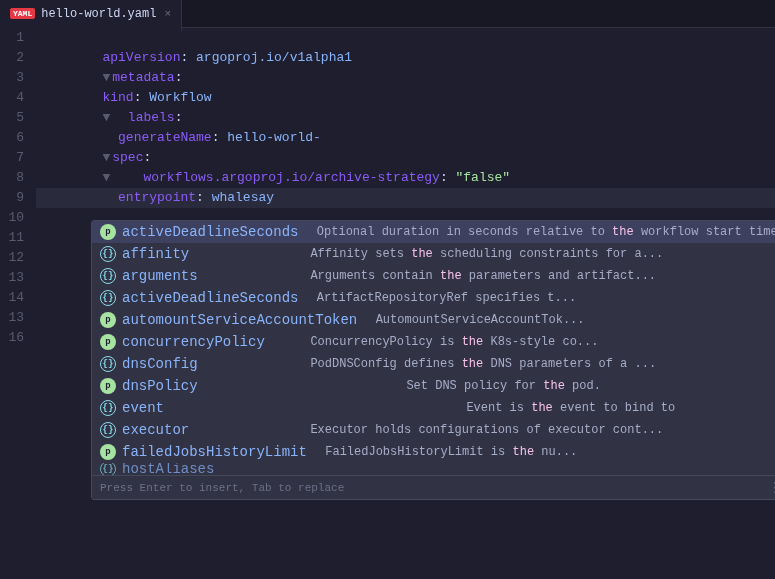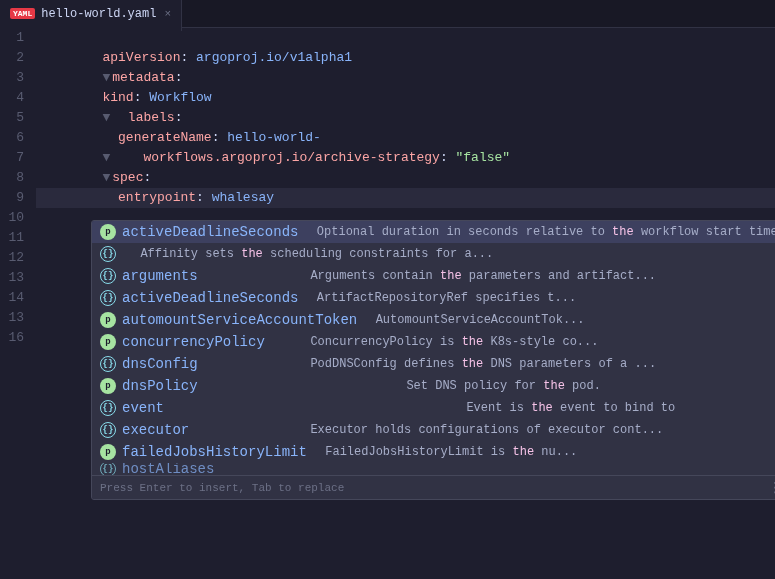--- a/index.html
+++ b/index.html
@@ -89,21 +89,21 @@
     }
 
     .code-line {
       height: 20px;
       line-height: 20px;
       padding-left: 4px;
       white-space: pre;
     }
 
     
-    .kw { color: #fca5a5; }       
+    .kw { color: #8b5cf6; }       
     .str { color: #a6e3a1; }      
     .val { color: #89b4fa; }
     .collapse-icon { color: #585b70; margin-right: 2px; }
     .plain { color: #cdd6f4; }
 
     
     .autocomplete {
       position: absolute;
       top: 192px;
       left: 55px;
@@ -242,25 +242,25 @@
 
       <div class="code-line">
         <span class="collapse-icon">▼</span><span class="plain">  </span><span class="kw">labels</span><span class="plain">:</span>
       </div>
 
       <div class="code-line">
         <span class="plain">  </span><span class="kw">generateName</span><span class="plain">: </span><span class="val">hello-world-</span>
       </div>
 
       <div class="code-line">
+        <span class="collapse-icon">▼</span><span class="kw">spec</span><span class="plain">:</span>
+      </div>
+
+      <div class="code-line">
         <span class="collapse-icon">▼</span><span class="plain">    </span><span class="kw">workflows.argoproj.io/archive-strategy</span><span class="plain">: </span><span class="str">"false"</span>
-      </div>
-
-      <div class="code-line">
-        <span class="collapse-icon">▼</span><span class="kw">spec</span><span class="plain">:</span>
       </div>
 
       <div class="code-line">
         <span class="plain">  </span><span class="kw">entrypoint</span><span class="plain">: </span><span class="val">whalesay</span>
       </div>
 
       <div class="code-line line-9"></div>
 
       <div class="code-line"></div>
       <div class="code-line"></div>
@@ -276,20 +276,21 @@
       <div class="autocomplete-item selected">
         <span class="badge badge-p">p</span>
         <span class="item-name selected-name">activeDeadlineSeconds</span>
         <span class="item-desc">
           &nbsp;&nbsp;Optional duration in seconds relative to <span class="highlight">the</span> workflow start time
         </span>
       </div>
 
       <div class="autocomplete-item">
         <span class="badge badge-obj">{}</span>
+        <span class="item-name">affinity</span>
         <span class="item-desc">&nbsp;&nbsp;Affinity sets <span class="highlight">the</span> scheduling constraints for a...</span>
       </div>
 
       <div class="autocomplete-item">
         <span class="badge badge-obj">{}</span>
         <span class="item-name">arguments</span>
         <span class="item-desc">&nbsp;&nbsp;Arguments contain <span class="highlight">the</span> parameters and artifact...</span>
       </div>
 
       <div class="autocomplete-item">

